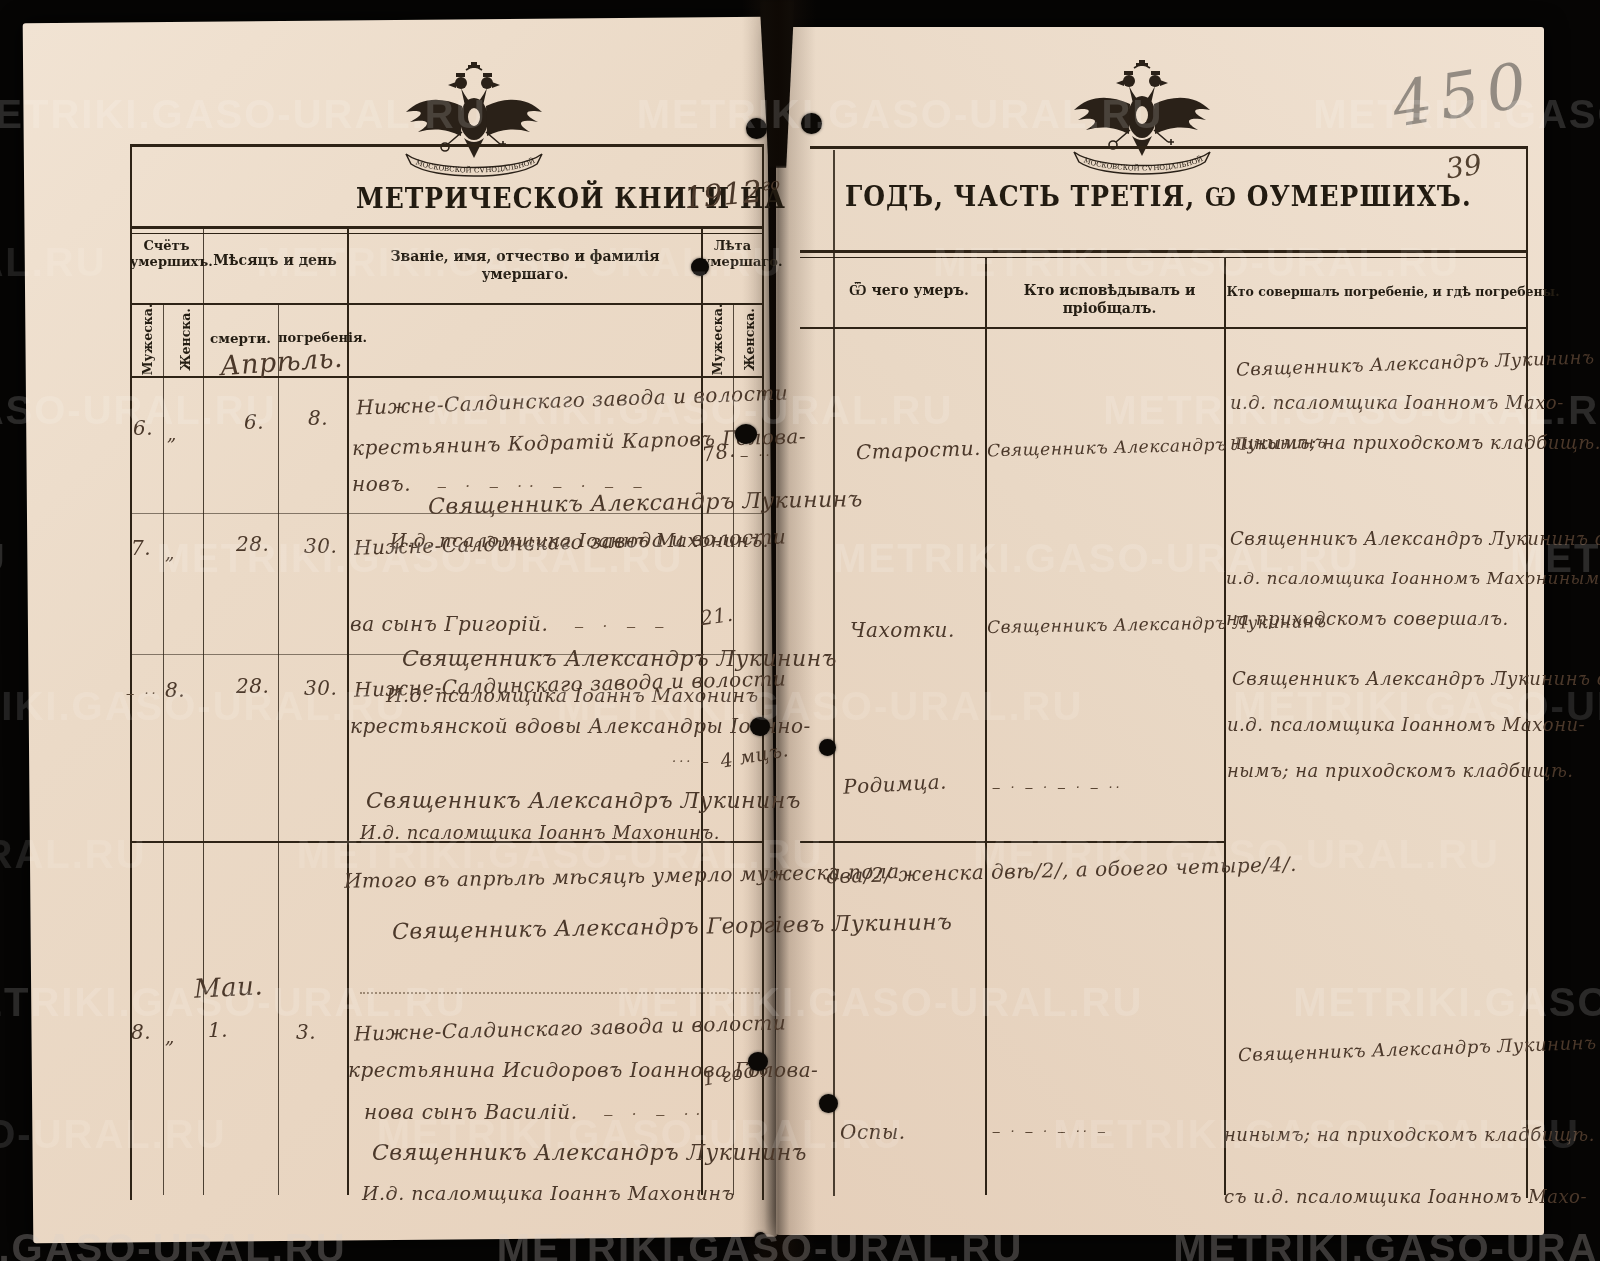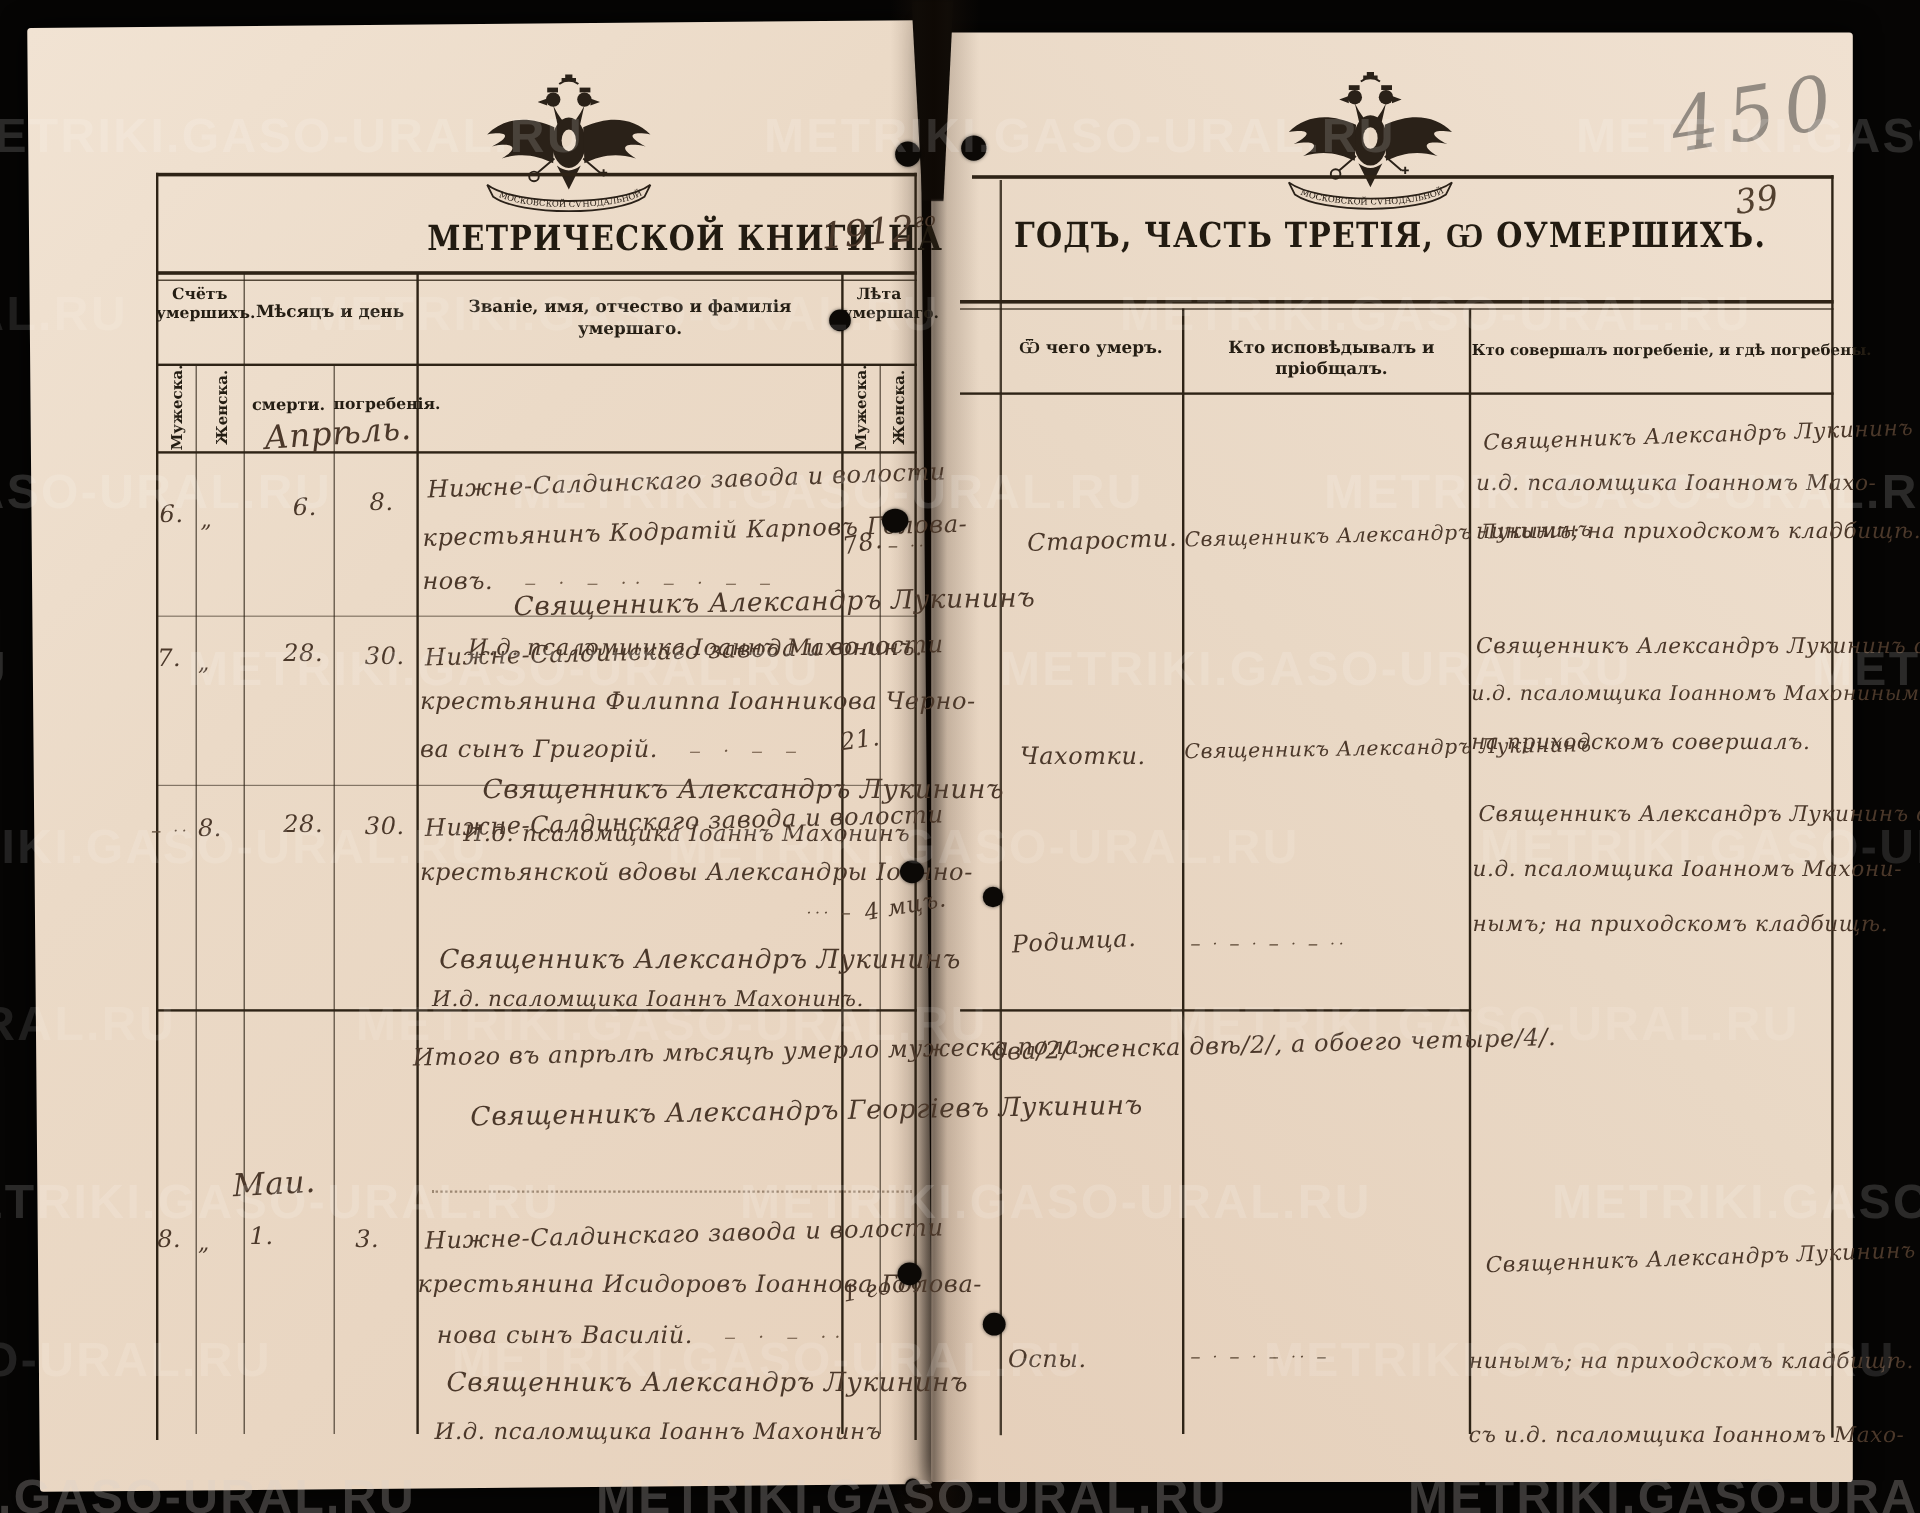--- a/index.html
+++ b/index.html
@@ -171,21 +171,20 @@
   <div class="hw" style="left:987px;top:436px;font-size:17px;transform:rotate(-1.5deg);">Священникъ Александръ Лукининъ</div>
   <div class="hw" style="left:1236px;top:352px;font-size:18px;transform:rotate(-2deg);">Священникъ Александръ Лукининъ съ</div>
   <div class="hw" style="left:1230px;top:392px;font-size:18px;">и.д. псаломщика Іоанномъ Махо-</div>
   <div class="hw" style="left:1230px;top:432px;font-size:18px;">нинымъ; на приходскомъ кладбищѣ.</div>
 
   <div class="hw" style="left:131px;top:536px;">7.</div>
   <div class="hw" style="left:165px;top:542px;font-size:18px;">„</div>
   <div class="hw" style="left:236px;top:532px;">28.</div>
   <div class="hw" style="left:304px;top:534px;">30.</div>
   <div class="hw" style="left:354px;top:530px;transform:rotate(-1.5deg);">Нижне-Салдинскаго завода и волости</div>
-  <div class="hw" style="left:350px;top:572px;">крестьянина Филиппа Іоанникова Черно-</div>
   <div class="hw" style="left:350px;top:612px;">
     <span>ва сынъ Григорій.</span><span class="trail">‒ · ‒ ‒</span>
   </div>
   <div class="hw" style="left:700px;top:604px;transform:rotate(-8deg);">21.</div>
   <div class="hw" style="left:402px;top:646px;font-size:22px;">Священникъ Александръ Лукининъ</div>
   <div class="hw" style="left:386px;top:684px;font-size:19px;">И.д. псаломщика Іоаннъ Махонинъ</div>
   <div class="hw" style="left:850px;top:618px;">Чахотки.</div>
   <div class="hw" style="left:987px;top:614px;font-size:17px;transform:rotate(-1deg);">Священникъ Александръ Лукининъ</div>
   <div class="hw" style="left:1230px;top:528px;font-size:18px;">Священникъ Александръ Лукининъ съ</div>
   <div class="hw" style="left:1226px;top:568px;font-size:17px;">и.д. псаломщика Іоанномъ Махонинымъ</div>

